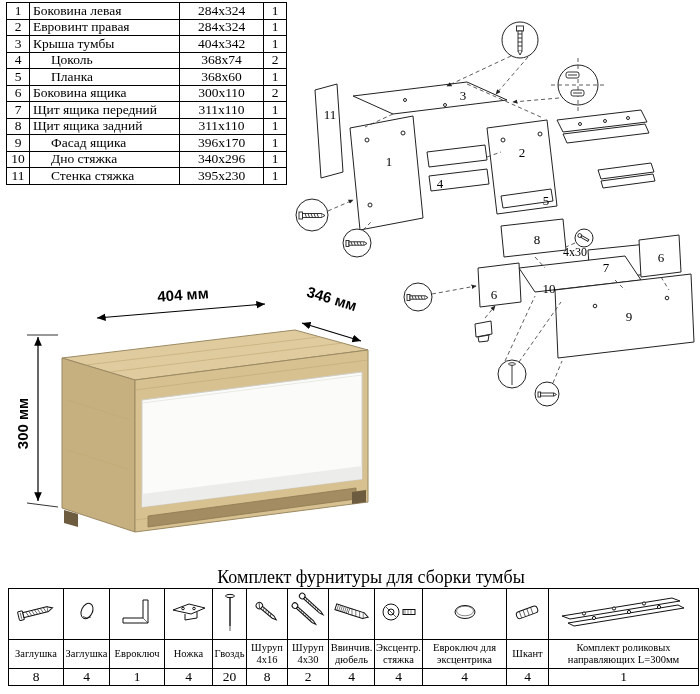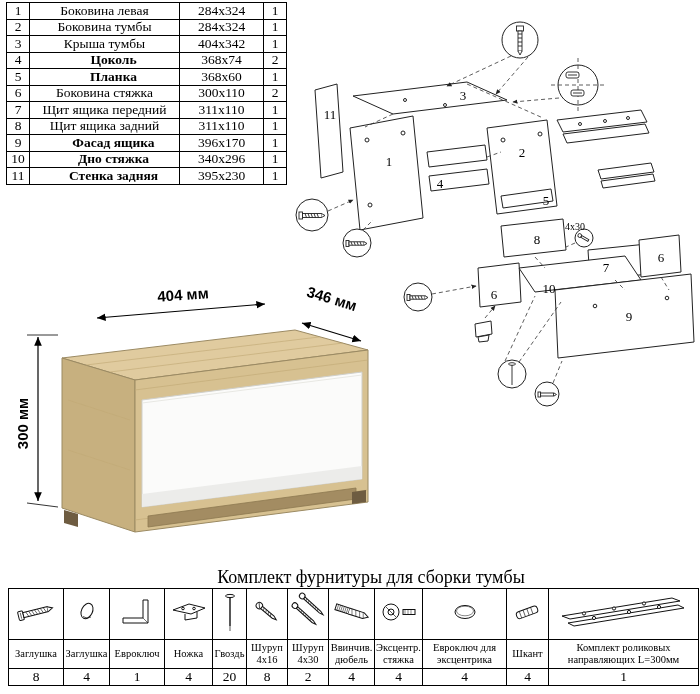--- a/index.html
+++ b/index.html
@@ -4,33 +4,33 @@
 <style>
   * { margin:0; padding:0; box-sizing:border-box; }
   html,body { width:700px; height:694px; }
   body { background:#fff; font-family:"Liberation Serif", serif; color:#000; overflow:hidden; }
   .page { position:relative; width:700px; height:694px; background:#fff; }
 
   
   .parts-table { position:absolute; left:6px; top:2px; border-collapse:collapse; font-size:13.5px; }
   .parts-table td { border:1px solid #000; height:16.5px; padding:0 3px; line-height:1.05; white-space:nowrap; }
   .parts-table td.c-num  { width:23px; text-align:center; }
-  .parts-table td.c-name { width:150px; text-align:center; }
-  .parts-table td.c-name.indent { padding-left:21px;font-weight:bold; }
+  .parts-table td.c-name { width:150px; text-align:left; }
+  .parts-table td.c-name.indent { padding-left:21px; }
   .parts-table td.c-size { width:84px; text-align:center; }
   .parts-table td.c-qty  { width:23px; text-align:center; }
 
   
   #exploded { position:absolute; left:295px; top:0; width:405px; height:410px; }
   #exploded .pnl { fill:#fff; stroke:#222; stroke-width:1; }
   #exploded .dsh { stroke:#333; stroke-width:.8; fill:none; stroke-dasharray:4 3; }
   #exploded .hw  { stroke:#222; stroke-width:.9; fill:#fff; }
   #diagram-labels { position:absolute; left:0; top:0; width:700px; height:420px; pointer-events:none; }
   #diagram-labels .dlabel { position:absolute; transform:translate(-50%,-50%); font-size:13px; font-family:"Liberation Serif",serif; }
-  #diagram-labels .dlabel.small { font-size:10px; }
+  #diagram-labels .dlabel.small { font-size:12px;margin-top:26px; }
 
   
   #render { position:absolute; left:0; top:280px; width:400px; height:300px; }
   .dim { position:absolute; font-family:"Liberation Sans", sans-serif; font-weight:bold; font-size:15px; white-space:nowrap; }
   .dim-width  { left:147px; top:286px; width:72px; text-align:center; transform:rotate(-4deg); }
   .dim-depth  { left:296px; top:290px; width:72px; text-align:center; transform:rotate(17deg); }
   .dim-height { left:-9px; top:415px; width:62px; text-align:center; transform:rotate(-90deg); }
 
   
   .hw-title { position:absolute; left:0; top:567px; width:700px; text-align:center; font-size:18px;margin-left:21px; }
@@ -48,21 +48,21 @@
   <table class="parts-table">
     <tbody id="parts-tbody">
         <tr>
           <td class="c-num">1</td>
           <td class="c-name">Боковина левая</td>
           <td class="c-size">284x324</td>
           <td class="c-qty">1</td>
         </tr>
         <tr>
           <td class="c-num">2</td>
-          <td class="c-name">Боковина тумбы</td>
+          <td class="c-name">Евровинт правая</td>
           <td class="c-size">284x324</td>
           <td class="c-qty">1</td>
         </tr>
         <tr>
           <td class="c-num">3</td>
           <td class="c-name">Крыша тумбы</td>
           <td class="c-size">404x342</td>
           <td class="c-qty">1</td>
         </tr>
         <tr>
@@ -72,21 +72,21 @@
           <td class="c-qty">2</td>
         </tr>
         <tr>
           <td class="c-num">5</td>
           <td class="c-name indent">Планка</td>
           <td class="c-size">368x60</td>
           <td class="c-qty">1</td>
         </tr>
         <tr>
           <td class="c-num">6</td>
-          <td class="c-name">Боковина стяжка</td>
+          <td class="c-name">Боковина ящика</td>
           <td class="c-size">300x110</td>
           <td class="c-qty">2</td>
         </tr>
         <tr>
           <td class="c-num">7</td>
           <td class="c-name">Щит ящика передний</td>
           <td class="c-size">311x110</td>
           <td class="c-qty">1</td>
         </tr>
         <tr>
@@ -102,21 +102,21 @@
           <td class="c-qty">1</td>
         </tr>
         <tr>
           <td class="c-num">10</td>
           <td class="c-name indent">Дно стяжка</td>
           <td class="c-size">340x296</td>
           <td class="c-qty">1</td>
         </tr>
         <tr>
           <td class="c-num">11</td>
-          <td class="c-name indent">Стенка задняя</td>
+          <td class="c-name indent">Стенка стяжка</td>
           <td class="c-size">395x230</td>
           <td class="c-qty">1</td>
         </tr>
       </tbody>
   </table>
 
   <svg id="exploded" viewBox="0 0 405 410">
     <defs>
       <marker id="darr" viewBox="0 0 10 10" refX="8" refY="5" markerWidth="7" markerHeight="7" orient="auto">
         <path d="M0 1 L9 5 L0 9 z" fill="#222"></path>

